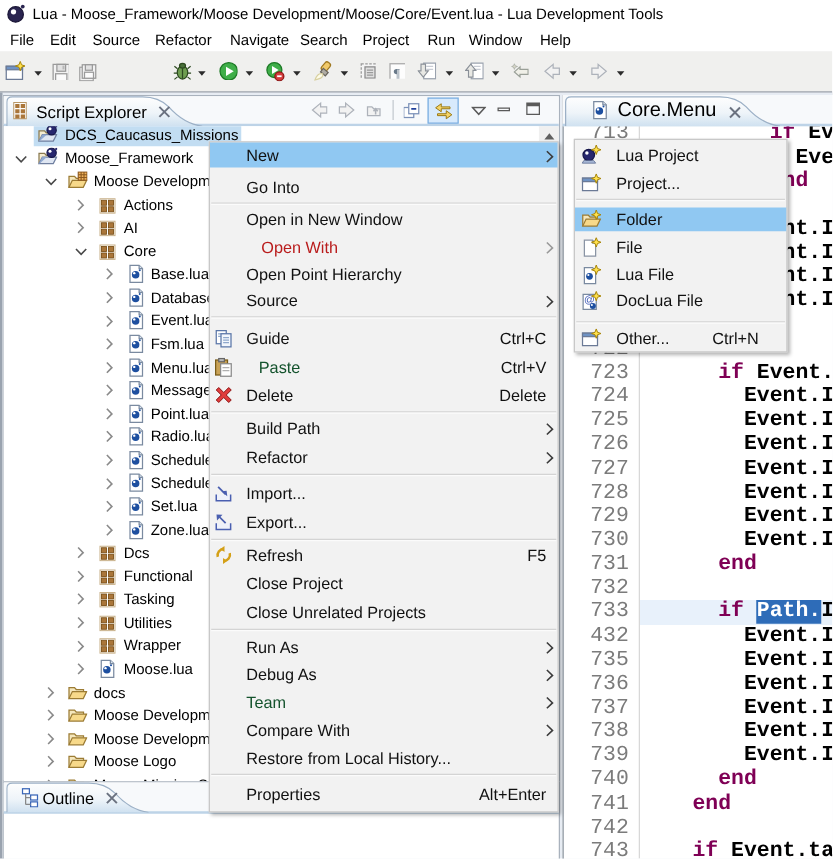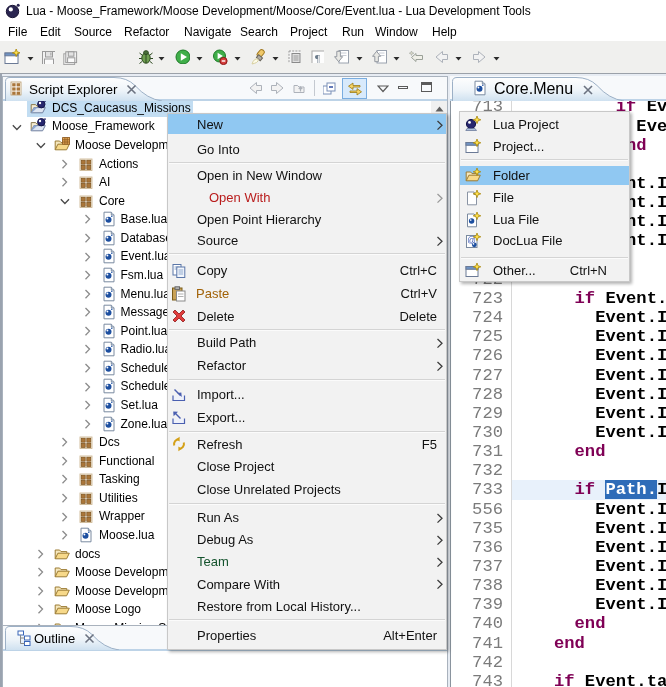--- a/index.html
+++ b/index.html
@@ -811,21 +811,21 @@
 <div class="ln" style="top:327.83px;left:2px">729</div>
 <div class="cl" style="top:327.83px;left:62.8px">        Event.IniGroup = Event.IniDCSUnit:getGroup()</div>
 <div class="ln" style="top:346.98px;left:2px">730</div>
 <div class="cl" style="top:346.98px;left:62.8px">        Event.IniPlayerName = Event.IniDCSUnit:getPlayerName()</div>
 <div class="ln" style="top:366.13px;left:2px">731</div>
 <div class="cl" style="top:366.13px;left:62.8px">      <span class="kw">end</span></div>
 <div class="ln" style="top:385.28px;left:2px">732</div>
 <div class="cl" style="top:385.28px;left:62.8px"></div>
 <div class="ln" style="top:404.43px;left:2px">733</div>
 <div class="cl" style="top:404.43px;left:62.8px">      <span class="kw">if</span> <span class="sel">Path.</span>IniDCSUnitName </div>
-<div class="ln" style="top:423.58px;left:2px">556</div>
+<div class="ln" style="top:423.58px;left:2px">432</div>
 <div class="cl" style="top:423.58px;left:62.8px">        Event.IniUnitName = Event.IniDCSUnitName</div>
 <div class="ln" style="top:442.73px;left:2px">735</div>
 <div class="cl" style="top:442.73px;left:62.8px">        Event.IniUnit = UNIT:FindByName( Event.IniDCSUnitName )</div>
 <div class="ln" style="top:461.88px;left:2px">736</div>
 <div class="cl" style="top:461.88px;left:62.8px">        Event.IniCategory = Unit.Category.AIRPLANE</div>
 <div class="ln" style="top:481.03px;left:2px">737</div>
 <div class="cl" style="top:481.03px;left:62.8px">        Event.IniTypeName = Event.IniDCSUnit:getTypeName()</div>
 <div class="ln" style="top:500.18px;left:2px">738</div>
 <div class="cl" style="top:500.18px;left:62.8px">        Event.IniCoalition = Event.IniDCSUnit:getCoalition()</div>
 <div class="ln" style="top:519.33px;left:2px">739</div>
@@ -899,32 +899,32 @@
       <svg width="16" height="16" viewBox="0 0 16 16" style="position:absolute;">
         <rect x="2" y="1.5" width="8" height="10.5" fill="#ffffff" stroke="#5a76a8"></rect>
         <line x1="3.5" y1="4" x2="8.5" y2="4" stroke="#8fa8cc"></line>
         <line x1="3.5" y1="6" x2="8.5" y2="6" stroke="#8fa8cc"></line>
         <rect x="5.8" y="4" width="8" height="10.5" fill="#f2f6fc" stroke="#5a76a8"></rect>
         <line x1="7.5" y1="7" x2="12.2" y2="7" stroke="#8fa8cc"></line>
         <line x1="7.5" y1="9" x2="12.2" y2="9" stroke="#8fa8cc"></line>
         <line x1="7.5" y1="11" x2="12.2" y2="11" stroke="#8fa8cc"></line>
       </svg>
     </span>
-<div class="mi" style="left:197px;top:263.0px;color:#111;z-index:42">Copy</div>
+<div class="mi" style="left:197px;top:263.0px;color:#111;z-index:42">Guide</div>
 <div class="mi" style="left:167px;width:270px;text-align:right;top:263.0px;z-index:42">Ctrl+C</div>
 <span class="a" style="left:171px;top:285.5px;z-index:42">
       <svg width="16" height="16" viewBox="0 0 16 16" style="position:absolute;">
         <rect x="1.5" y="2" width="9.5" height="12" fill="#c9a257" stroke="#7a5c18"></rect>
         <rect x="4" y="0.8" width="4.5" height="2.6" fill="#b8b8b8" stroke="#666"></rect>
         <rect x="5.5" y="5" width="8.5" height="10" fill="#ffffff" stroke="#8a8a8a"></rect>
         <line x1="7" y1="8" x2="12.5" y2="8" stroke="#b0b0b0"></line>
         <line x1="7" y1="10.5" x2="12.5" y2="10.5" stroke="#b0b0b0"></line>
       </svg>
     </span>
-<div class="mi" style="left:196px;top:286.0px;color:#a16207;z-index:42">Paste</div>
+<div class="mi" style="left:207px;top:286.0px;color:#14532d;z-index:42">Paste</div>
 <div class="mi" style="left:167px;width:270px;text-align:right;top:286.0px;z-index:42">Ctrl+V</div>
 <span class="a" style="left:171px;top:308px;z-index:42">
       <svg width="16" height="16" viewBox="0 0 16 16" style="position:absolute;">
         <path d="M2,4 L4,2 L8,6 L12,2 L14,4 L10,8 L14,12 L12,14 L8,10 L4,14 L2,12 L6,8 Z" fill="#e03c3c" stroke="#8e1616" stroke-width="0.8"></path>
       </svg>
     </span>
 <div class="mi" style="left:197px;top:308.5px;color:#111;z-index:42">Delete</div>
 <div class="mi" style="left:167px;width:270px;text-align:right;top:308.5px;z-index:42">Delete</div>
 <div class="a" style="left:169px;top:329px;width:276px;height:1px;background:#d4d4d4;z-index:42"></div>
 <div class="a" style="left:169px;top:330px;width:276px;height:1px;background:#fbfbfb;z-index:42"></div>

